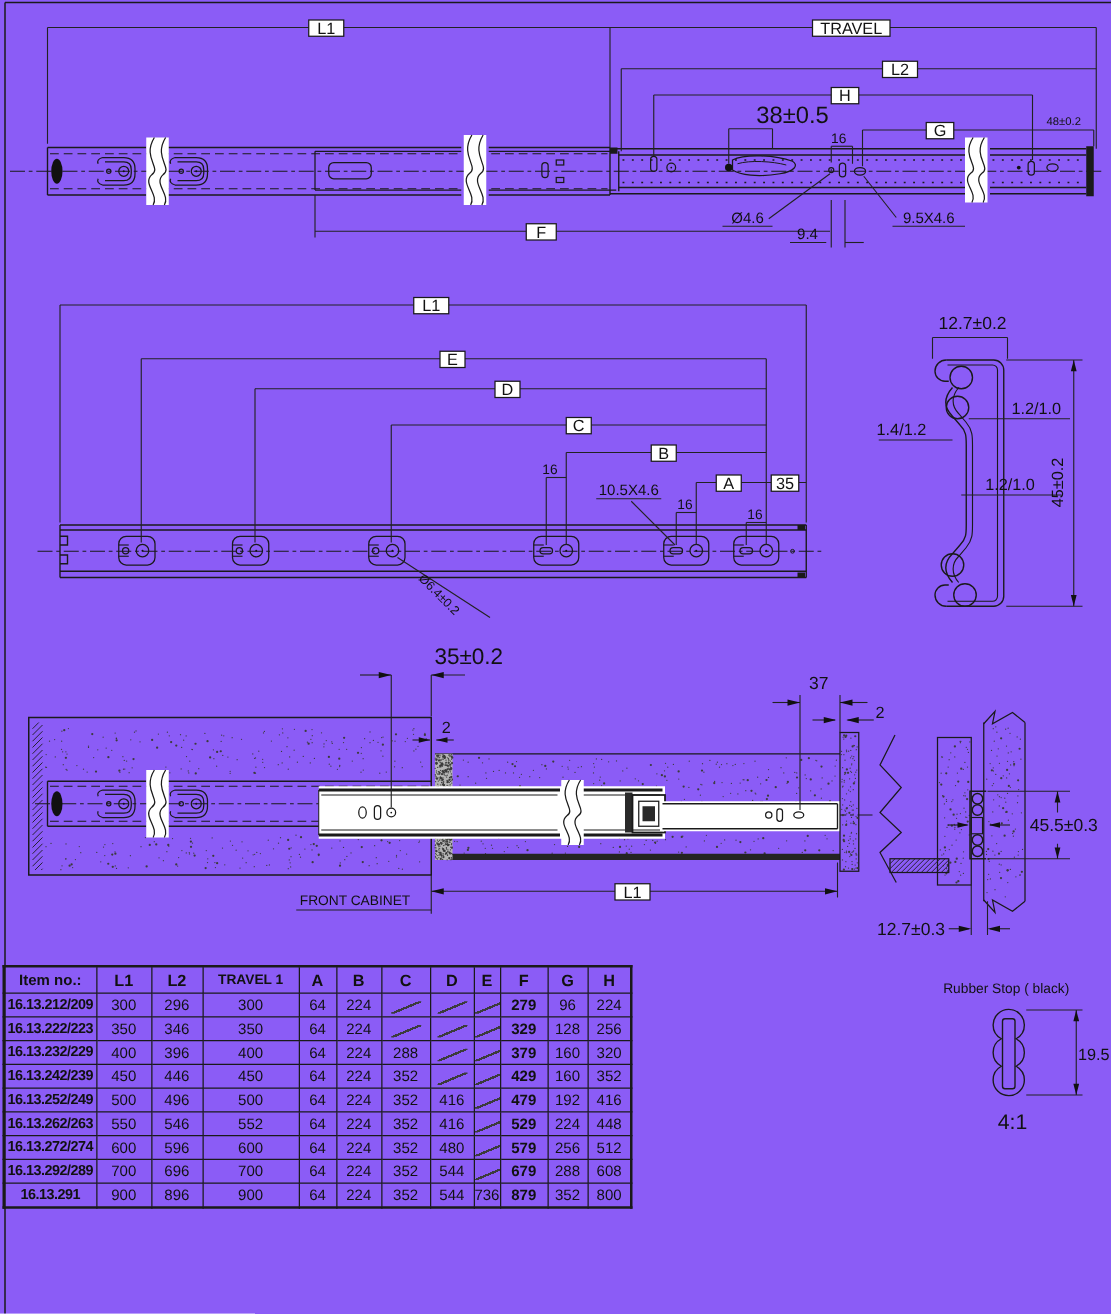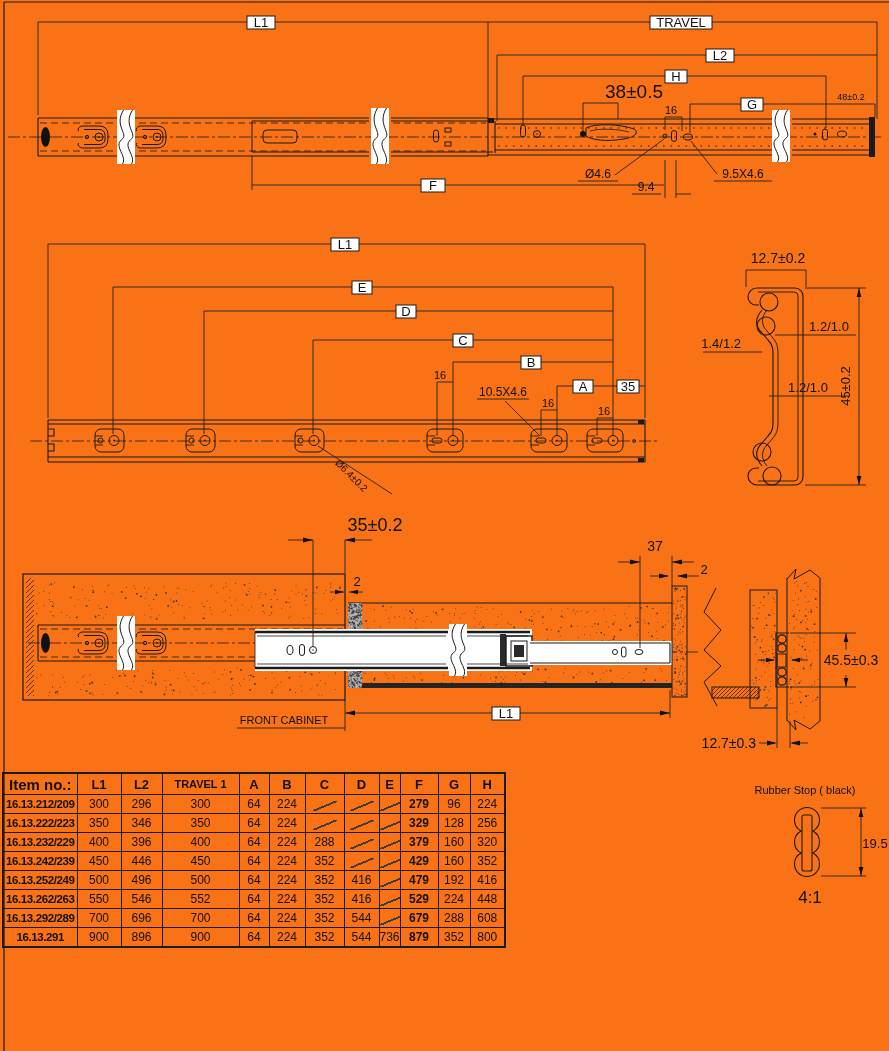--- a/index.html
+++ b/index.html
@@ -1,29 +1,29 @@
 <!DOCTYPE html>
 <html><head>
 <meta charset="utf-8">
 <style>
   html,body{margin:0;padding:0;background:#fff}
-  .page{position:relative;width:889px;height:1051px;background:#f97316;overflow:hidden;
+  .page{position:relative;width:889px;height:1051px;background:#8b5cf6;overflow:hidden;
         font-family:"Liberation Sans",sans-serif;color:#111}
   svg.art{position:absolute;left:0;top:0}
   svg.art text{font-family:"Liberation Sans",sans-serif;fill:#111;stroke:none}
   .t9{font-size:9px}.t10{font-size:10px}.t11{font-size:11px}.t12{font-size:12px}
   .t13{font-size:13px}.t14{font-size:14px}.t17{font-size:17px}
   .t18{font-size:18px}.t19{font-size:19px}
   .tblwrap{position:absolute;left:2px;top:772px;width:502px}
   table.spec{border-collapse:collapse;table-layout:fixed;width:502px;color:#111;
              border:2px solid #1a1a1a}
   table.spec th, table.spec td{border:1px solid #1a1a1a;text-align:center;padding:0;
              overflow:hidden;white-space:nowrap}
   table.spec th{height:20px;font-size:13px;font-weight:700}
-  table.spec th.c0{font-size:15px}
+  table.spec th.c0{font-size:12px}
   table.spec th.c3{font-size:11px}
   table.spec td{height:18px;font-size:12px}
   table.spec td.c0{font-weight:700;font-size:11.5px;letter-spacing:-0.4px}
   table.spec td.c9{font-weight:700}
   .slash-mark{display:block;width:24px;height:10px;margin:3px auto 0;
      background:linear-gradient(to bottom right,transparent 45%,#3c3c3c 45%,#3c3c3c 55%,transparent 55%)}
 </style>
 </head>
 <body>
 
@@ -1967,20 +1967,36 @@
             <td class="c6">352</td>
             <td class="c7">416</td>
             <td class="c8">
               <span class="slash-mark"></span>
             </td>
             <td class="c9">529</td>
             <td class="c10">224</td>
             <td class="c11">448</td>
           </tr>
           <tr>
+            <td class="c0">16.13.272/274</td>
+            <td class="c1">600</td>
+            <td class="c2">596</td>
+            <td class="c3">600</td>
+            <td class="c4">64</td>
+            <td class="c5">224</td>
+            <td class="c6">352</td>
+            <td class="c7">480</td>
+            <td class="c8">
+              <span class="slash-mark"></span>
+            </td>
+            <td class="c9">579</td>
+            <td class="c10">256</td>
+            <td class="c11">512</td>
+          </tr>
+          <tr>
             <td class="c0">16.13.292/289</td>
             <td class="c1">700</td>
             <td class="c2">696</td>
             <td class="c3">700</td>
             <td class="c4">64</td>
             <td class="c5">224</td>
             <td class="c6">352</td>
             <td class="c7">544</td>
             <td class="c8">
               <span class="slash-mark"></span>

